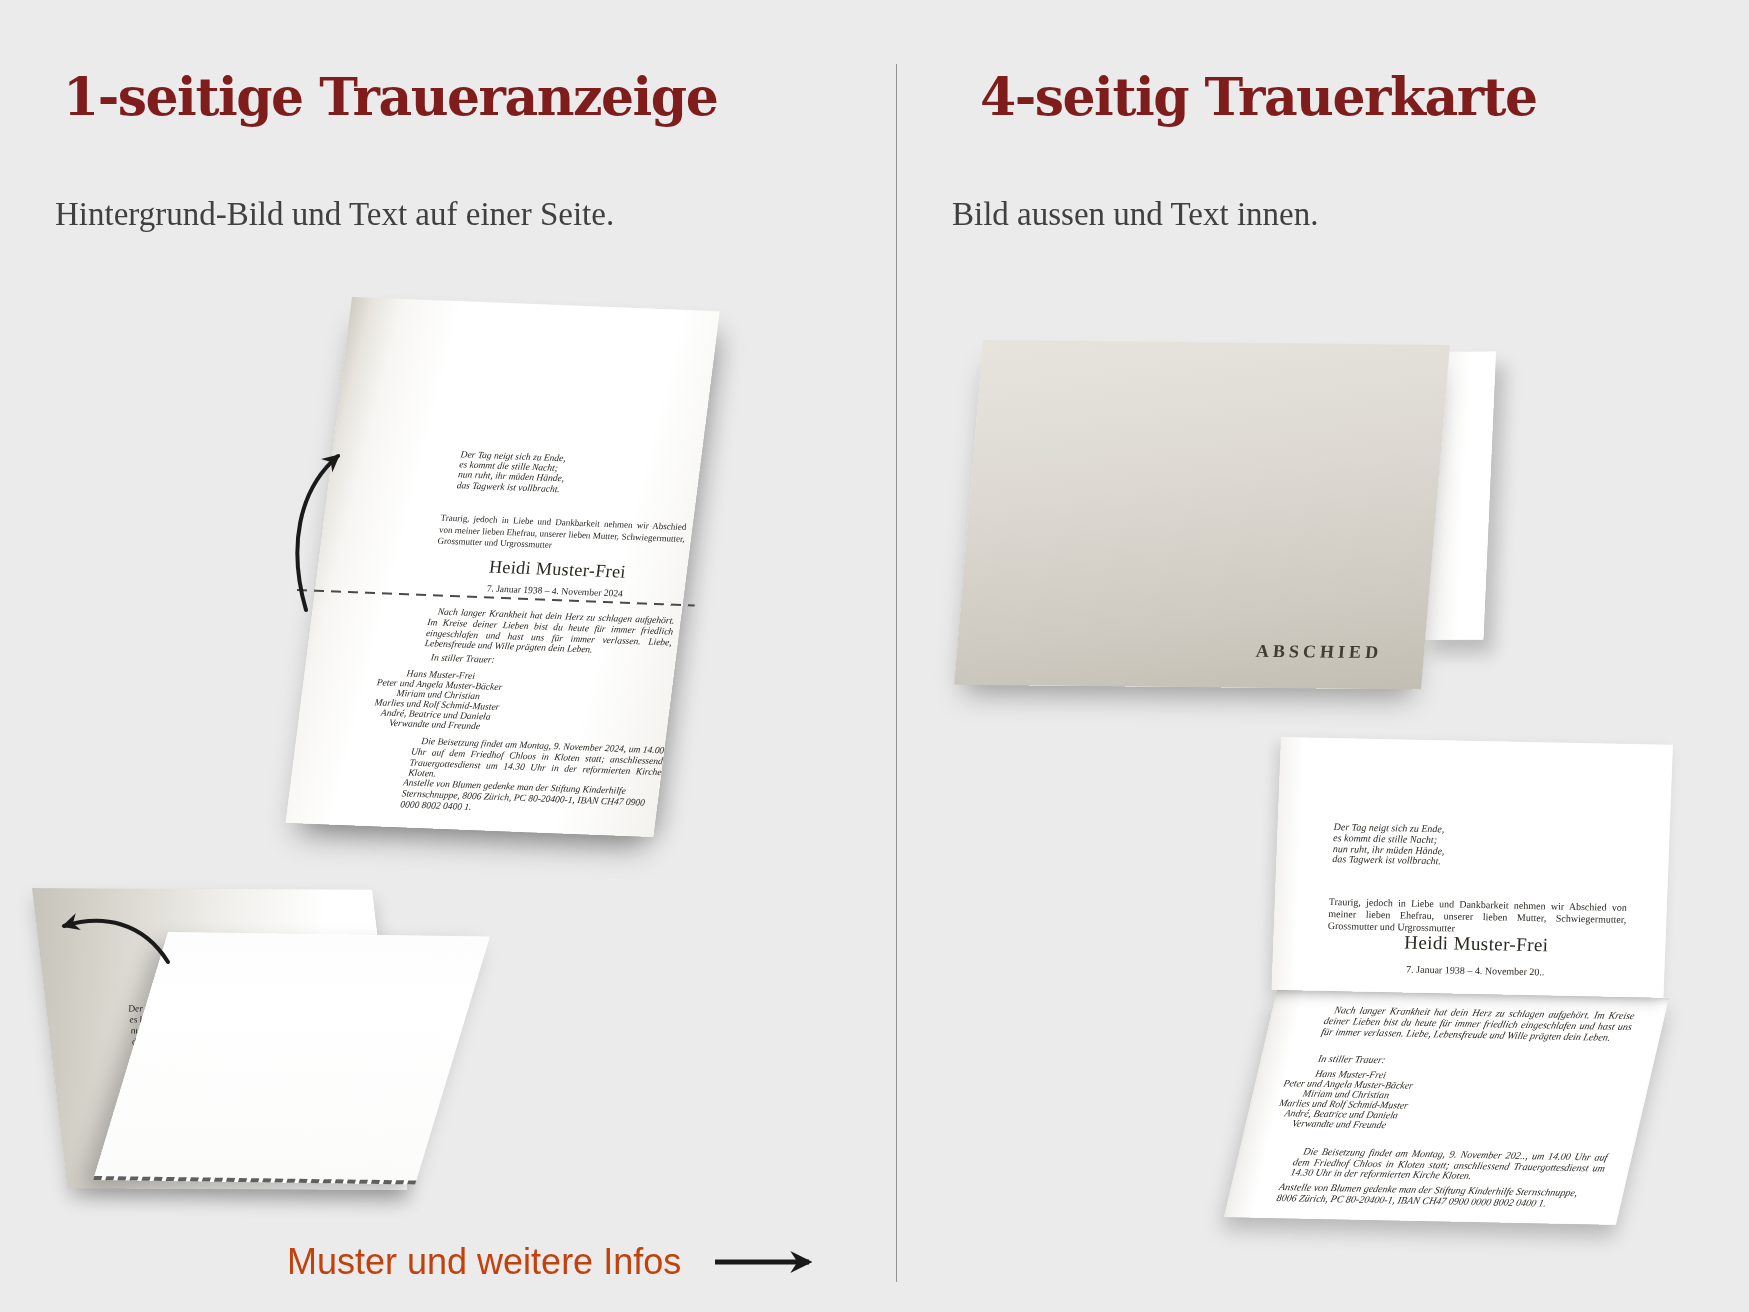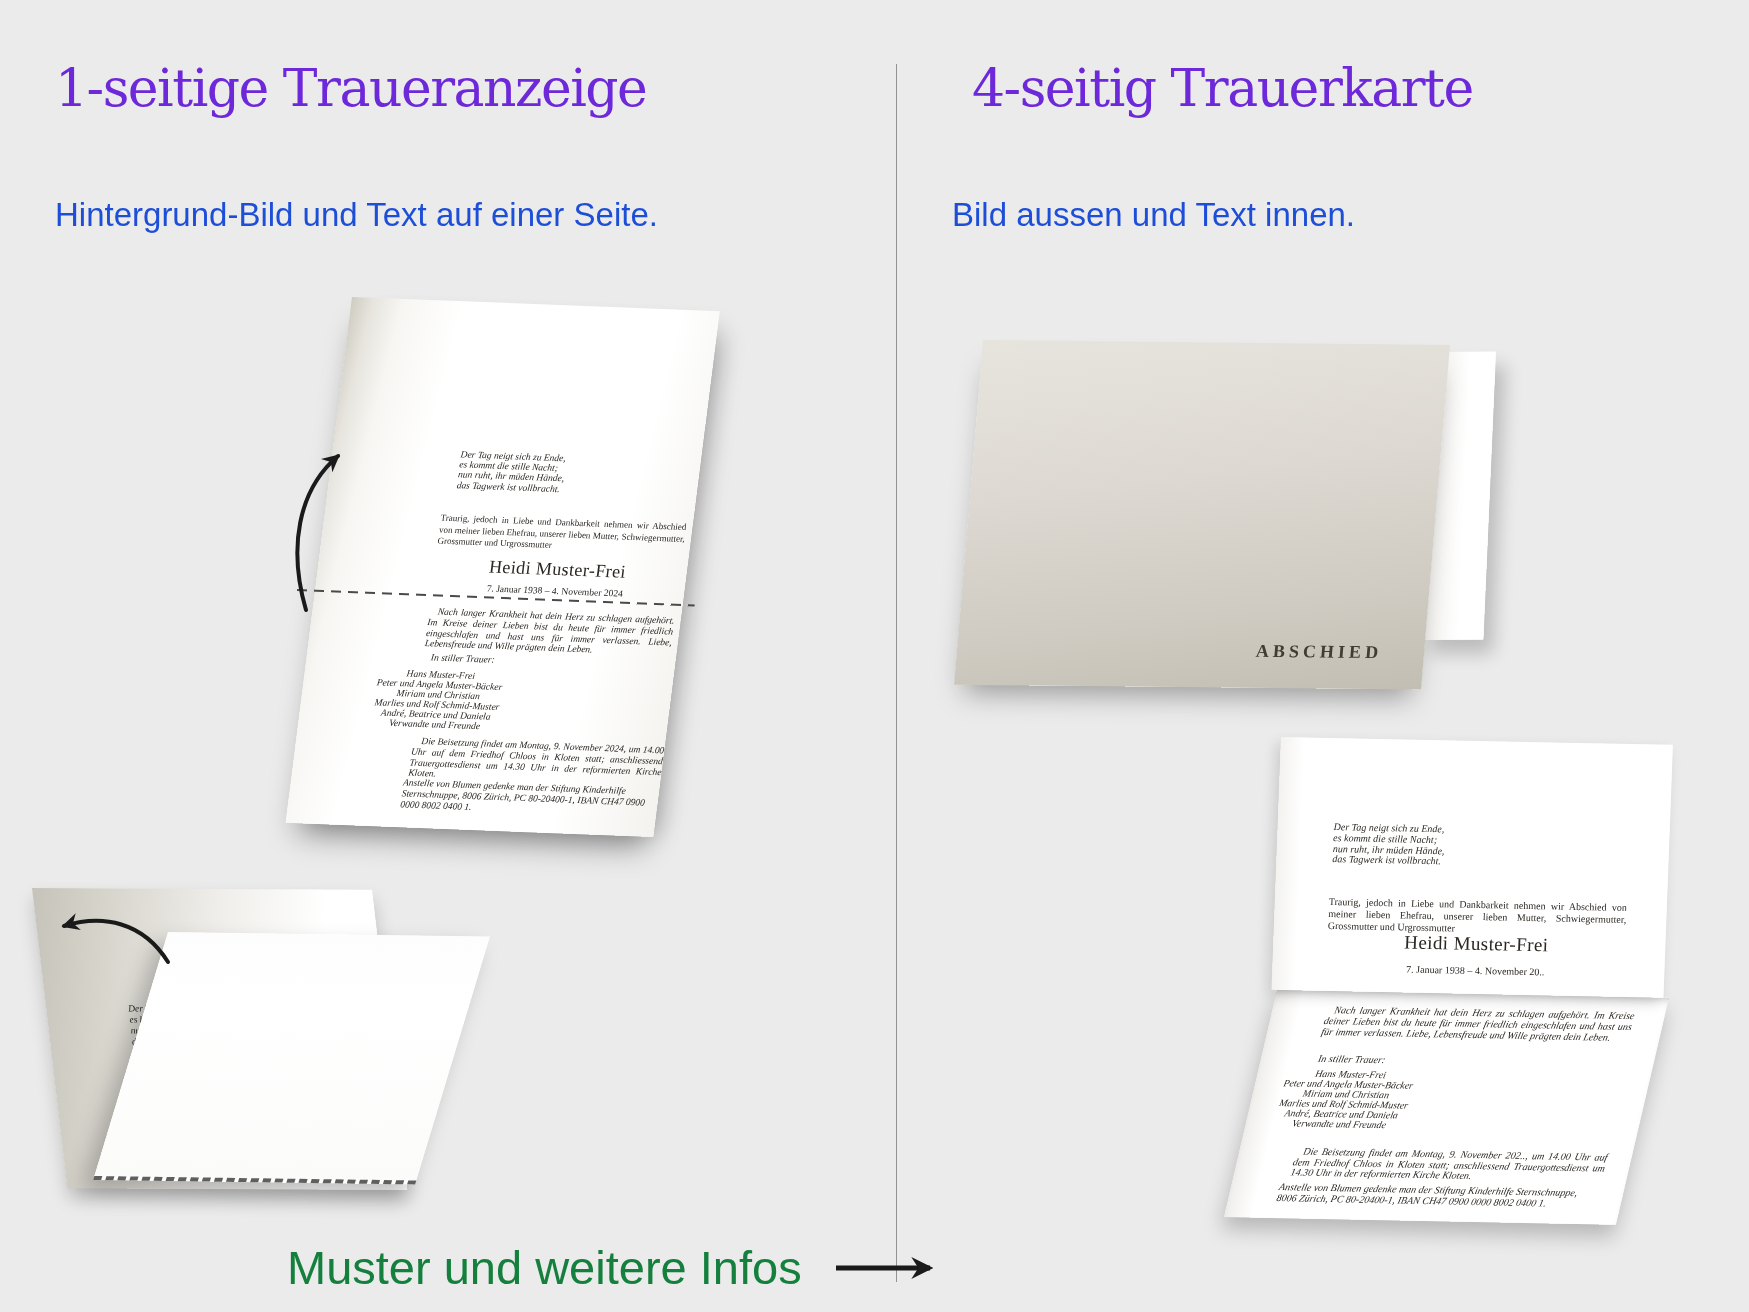--- a/index.html
+++ b/index.html
@@ -1,23 +1,23 @@
 <!DOCTYPE html>
 <html><head>
 <meta charset="utf-8">
 <style>
   html,body{margin:0;padding:0;background:#ebebeb;}
   #stage{position:relative;width:1749px;height:1312px;background:#ebebeb;overflow:hidden;
          font-family:"Liberation Sans",sans-serif;color:#1d1d1b;}
 
   .divider{position:absolute;left:896px;top:64px;width:1px;height:1218px;background:#929292;}
 
-  .panel-title{position:absolute;top:58px;margin:0;font-family:"DejaVu Serif",serif;
-    font-weight:400;font-size:52px;letter-spacing:-1.5px;color:#6d28d9;white-space:nowrap;}
-  .panel-sub{position:absolute;top:196px;margin:0;font-size:33px;color:#1d4ed8;white-space:nowrap;}
+  .panel-title{position:absolute;top:58px;margin:8px;font-family:"DejaVu Serif",serif;
+    font-weight:700;font-size:52px;letter-spacing:-1.5px;color:#7f1d1d;white-space:nowrap;}
+  .panel-sub{position:absolute;top:196px;margin:0;font-size:33px;color:#404040;white-space:nowrap;font-family:Liberation Serif, serif;}
 
   
   .serif{font-family:"Liberation Serif",serif;color:#2b2722;}
   .it{font-style:italic;}
   .jst{text-align:justify;}
   .ctr{text-align:center;}
   .blk{position:absolute;}
 
   
   .card1{position:absolute;left:352px;top:297px;width:368px;height:528px;
@@ -78,21 +78,21 @@
   .r-top .name{left:54px;top:192px;width:298px;font-size:19px;letter-spacing:.4px;}
   .r-top .dates{left:54px;top:224px;width:298px;font-size:10px;}
   .r-bot .passing{left:54px;top:14px;width:308px;font-size:10px;line-height:10.8px;text-indent:8px;}
   .r-bot .stiller{left:57px;top:62px;font-size:10px;}
   .r-bot .mourners{left:18px;top:78px;width:150px;font-size:9.8px;line-height:10px;}
   .r-bot .funeral{left:56px;top:156px;width:312px;font-size:10px;line-height:10.6px;text-indent:8px;}
   .r-bot .donation{left:48px;top:192px;width:318px;font-size:10px;line-height:10.6px;}
 
   
   .cta{position:absolute;left:287px;top:1240px;display:flex;align-items:center;cursor:pointer;}
-  .cta-label{font-size:47px;color:#15803d;white-space:nowrap;}
+  .cta-label{font-size:36px;color:#c2410c;white-space:nowrap;}
 </style>
 </head>
 <body>
 
 <div id="stage">
 
   <svg width="0" height="0" style="position:absolute">
     <defs>
       <marker id="ah" viewBox="0 0 10 10" refX="8.5" refY="5" markerWidth="4.4" markerHeight="4.4" orient="auto-start-reverse" markerUnits="strokeWidth">
         <path d="M0,0 L10,5 L0,10 L3.2,5 z" fill="#1a1a1a"></path>

